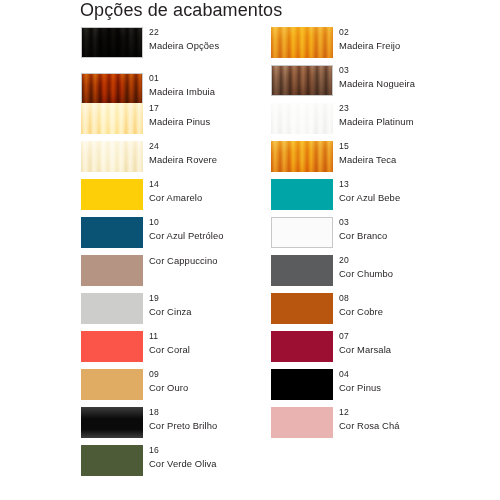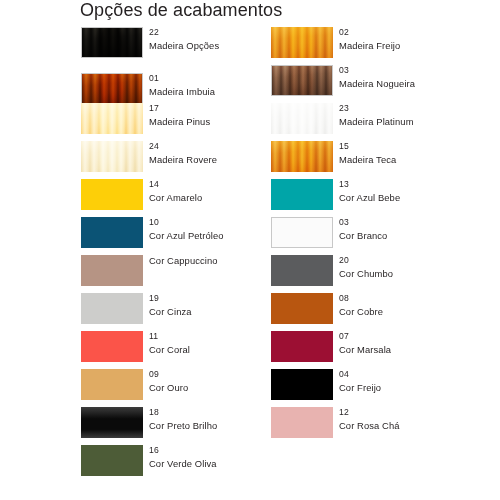--- a/index.html
+++ b/index.html
@@ -226,21 +226,21 @@
       <div class="swatch-chip" style="width: 62px; height: 31px; background: rgb(156, 15, 51);"></div>
       <div class="swatch-text">
         <div class="swatch-code">07</div>
         <div class="swatch-label">Cor Marsala</div>
       </div>
     </div>
     <div class="swatch-entry" style="left: 271px; top: 369px; width: 222px;">
       <div class="swatch-chip" style="width: 62px; height: 31px; background: rgb(0, 0, 0);"></div>
       <div class="swatch-text">
         <div class="swatch-code">04</div>
-        <div class="swatch-label">Cor Freijo</div>
+        <div class="swatch-label">Cor Pinus</div>
       </div>
     </div>
     <div class="swatch-entry" style="left: 271px; top: 407px; width: 222px;">
       <div class="swatch-chip" style="width: 62px; height: 31px; background: rgb(232, 179, 176);"></div>
       <div class="swatch-text">
         <div class="swatch-code">12</div>
         <div class="swatch-label">Cor Rosa Chá</div>
       </div>
     </div>
   </div>

